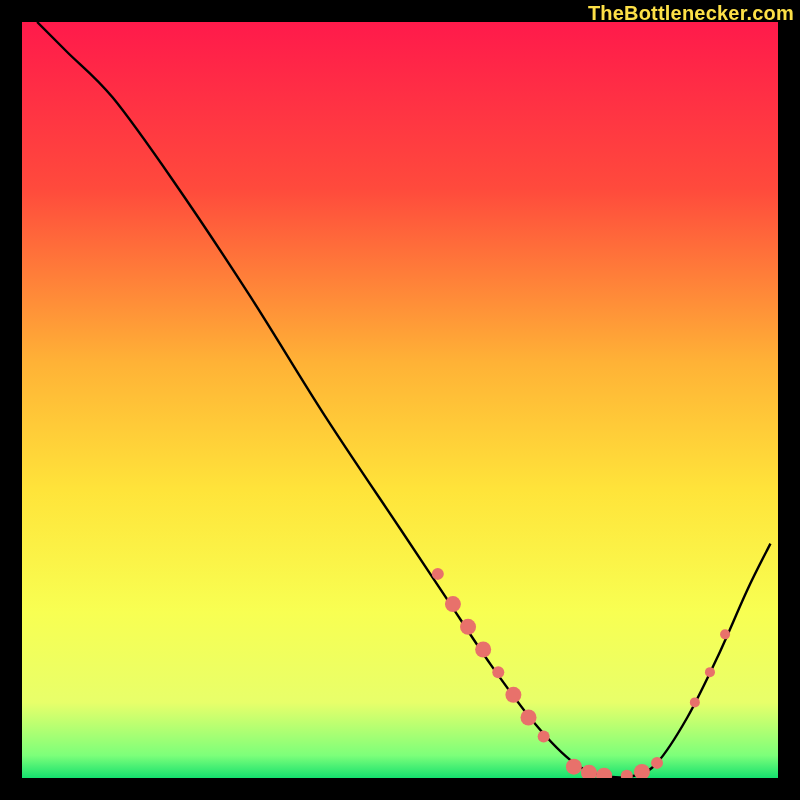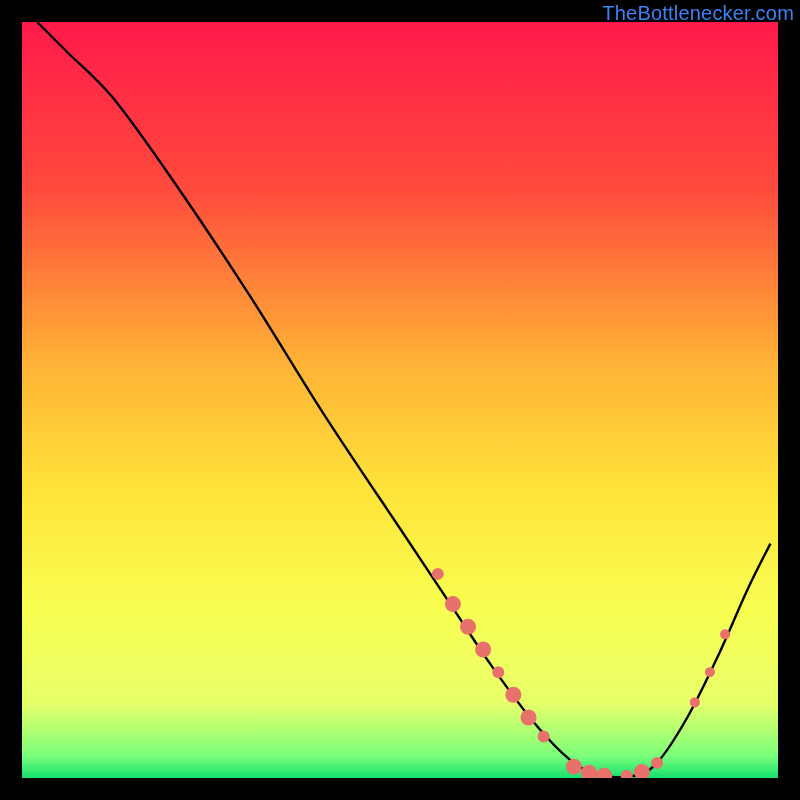--- a/index.html
+++ b/index.html
@@ -23,23 +23,23 @@
     position: absolute;
     left: 0;
     top: 0;
     width: 756px;
     height: 756px;
   }
   .attribution {
     position: absolute;
     top: 2px;
     right: 6px;
-    color: #3b82f6;
+    color: #fde047;
     font-size: 20px;
-    font-weight: 400;
+    font-weight: 700;
     letter-spacing: 0.2px;
   }
 </style>
 </head>
 <body>
 
 <div class="frame">
   <svg class="plot" viewBox="0 0 756 756" preserveAspectRatio="none">
     <defs>
       <linearGradient id="bg-grad" x1="0" y1="0" x2="0" y2="1">

